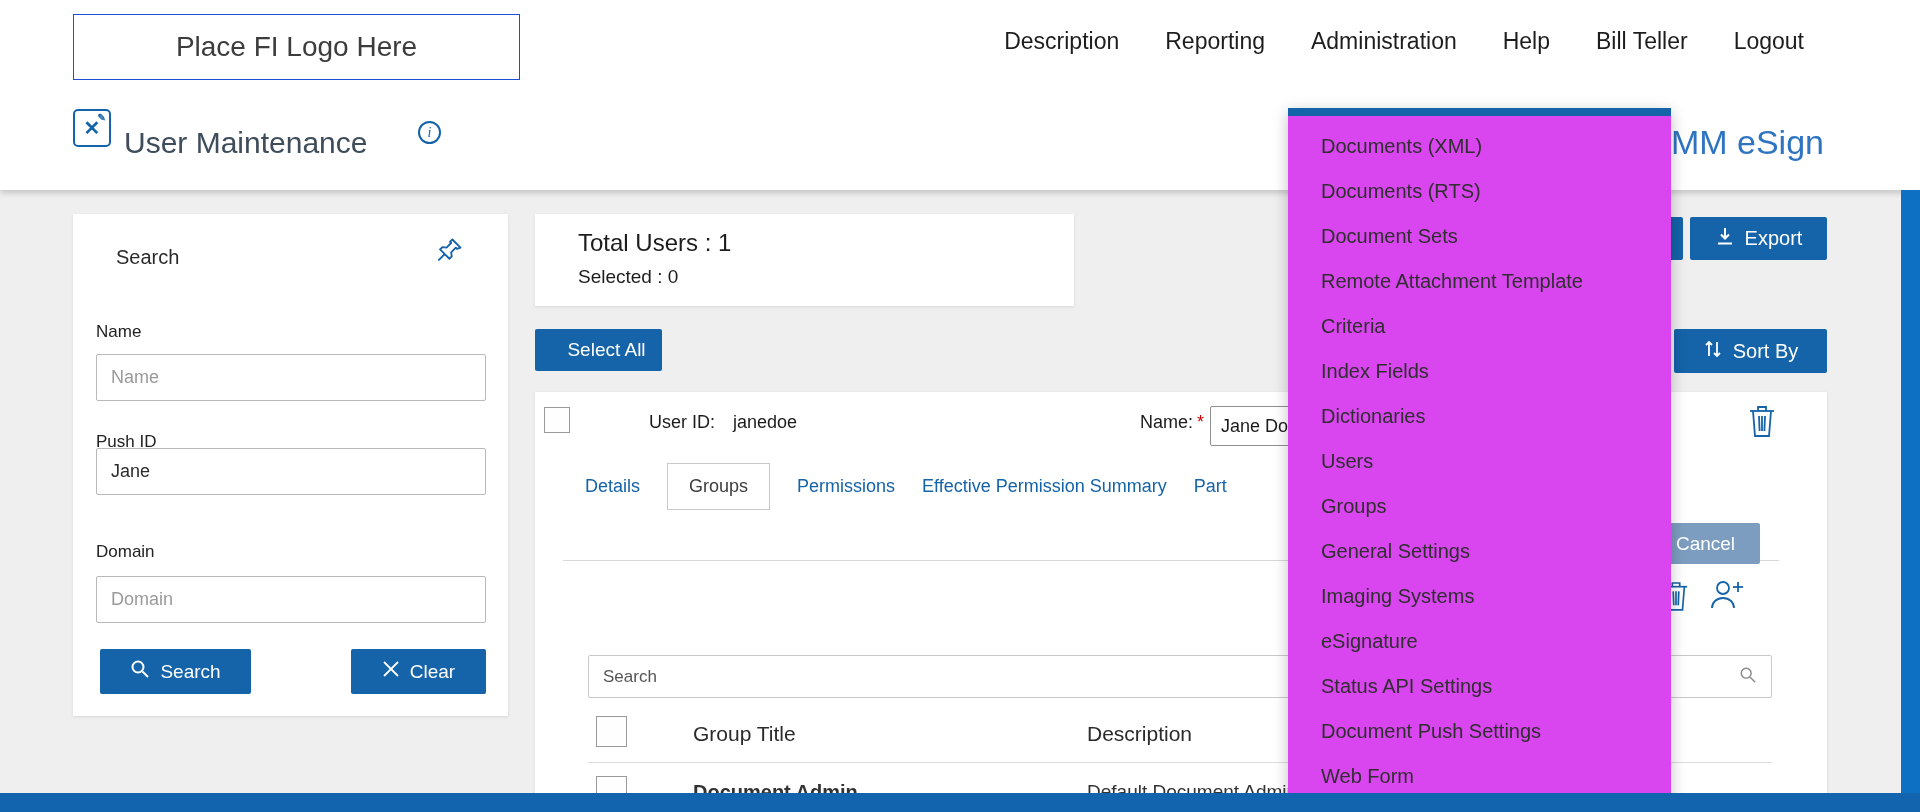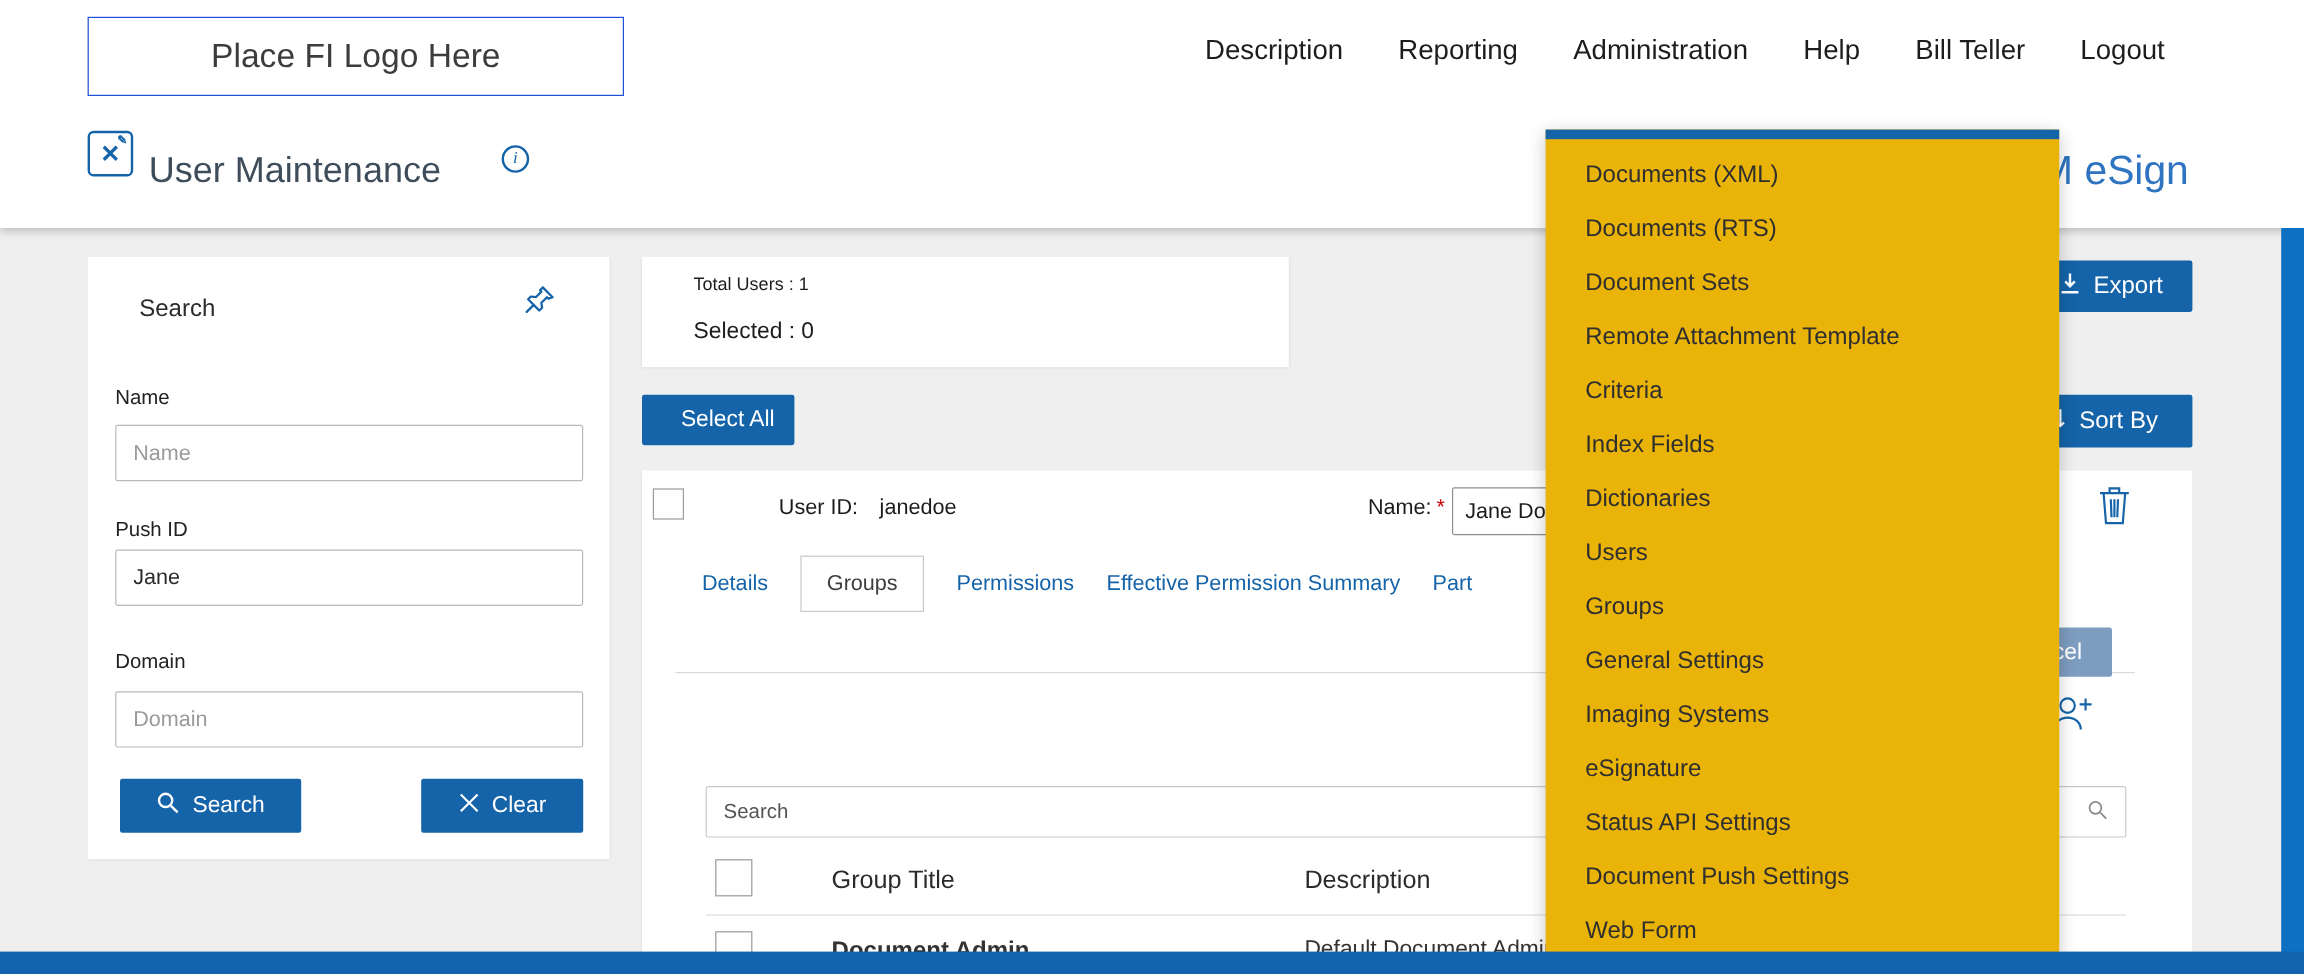--- a/index.html
+++ b/index.html
@@ -58,33 +58,33 @@
   .search-title { position:absolute; left:43px; top:32px; font-size:20px; color:#2b2b2b; }
   .pin-icon { position:absolute; right:44px; top:22px; color:#1563a8; cursor:pointer; }
   .field-label { position:absolute; left:23px; font-size:17px; color:#222; }
   .lbl-name { top:108px; } .lbl-userid { top:218px; } .lbl-domain { top:328px; }
   .text-input {
     position:absolute; left:23px; width:390px; height:47px;
     border:1px solid #b9b9b9; border-radius:2px; font-size:18px; padding:0 14px;
     font-family:"Liberation Sans", sans-serif; color:#2b2b2b; background:#fff;
   }
   .text-input::placeholder { color:#9a9a9a; }
-  .in-name { top:140px; } .in-userid { top:244px; } .in-domain { top:362px; }
+  .in-name { top:140px; } .in-userid { top:234px; } .in-domain { top:362px; }
 
   .btn {
     position:absolute; background:#1563a8; color:#fff; border:none; border-radius:2px;
     display:flex; align-items:center; justify-content:center; gap:10px;
     font-size:19px; font-family:"Liberation Sans", sans-serif; cursor:pointer;
   }
   .btn-search { left:27px; top:435px; width:151px; height:45px; }
   .btn-clear  { left:278px; top:435px; width:135px; height:45px; }
 
   
   .summary-card { position:absolute; left:535px; top:214px; width:539px; height:92px; z-index:2; }
-  .summary-line1 { position:absolute; left:43px; top:15px; font-size:15px; color:#1d1d1d; }
+  .summary-line1 { position:absolute; left:43px; top:15px; font-size:24px; color:#1d1d1d; }
   .summary-line2 { position:absolute; left:43px; top:52px; font-size:19px; color:#1d1d1d; }
 
   .btn-select-all { left:535px; top:329px; width:127px; height:42px; z-index:2;padding-left:16px; }
   .btn-create { left:1561px; top:217px; width:122px; height:43px; z-index:2; font-size:20px; }
   .btn-export { left:1690px; top:217px; width:137px; height:43px; z-index:2; font-size:20px; }
   .btn-sort   { left:1674px; top:329px; width:153px; height:44px; z-index:2; font-size:20px; }
 
   
   .user-card { position:absolute; left:535px; top:392px; width:1292px; height:420px; overflow:hidden; z-index:2; }
   .checkbox { position:absolute; border:1px solid #9a9a9a; background:#fefefe; cursor:pointer; }
@@ -123,22 +123,22 @@
   .gh-checkbox { left:61px; top:324px; width:31px; height:31px; }
   .col-head { position:absolute; top:330px; font-size:21px; color:#2b2b2b; }
   .col-title { left:158px; } .col-desc { left:552px; }
   .header-line { position:absolute; left:53px; top:370px; width:1184px; height:1px; background:#dcdcdc; }
   .row-checkbox { left:61px; top:384px; width:31px; height:31px; }
   .row-title { position:absolute; left:158px; top:389px; font-size:20px; font-weight:700; color:#333; }
   .row-desc  { position:absolute; left:552px; top:389px; font-size:19px; color:#333; }
 
   
   .admin-menu {
-    position:absolute; left:1288px; top:108px; width:428px; z-index:50;
-    background:#eab308; box-shadow:0 4px 14px rgba(0,0,0,0.25);
+    position:absolute; left:1288px; top:108px; width:383px; z-index:50;
+    background:#d946ef; box-shadow:0 4px 14px rgba(0,0,0,0.25);
   }
   .menu-topbar { height:8px; background:#1563a8; }
   .menu-items { padding:8px 0; }
   .menu-item {
     height:45px; display:flex; align-items:center; padding-left:33px;
     font-size:20px; color:#2f2f2f; cursor:pointer; white-space:nowrap;
   }
 </style>
 </head>
 <body>

